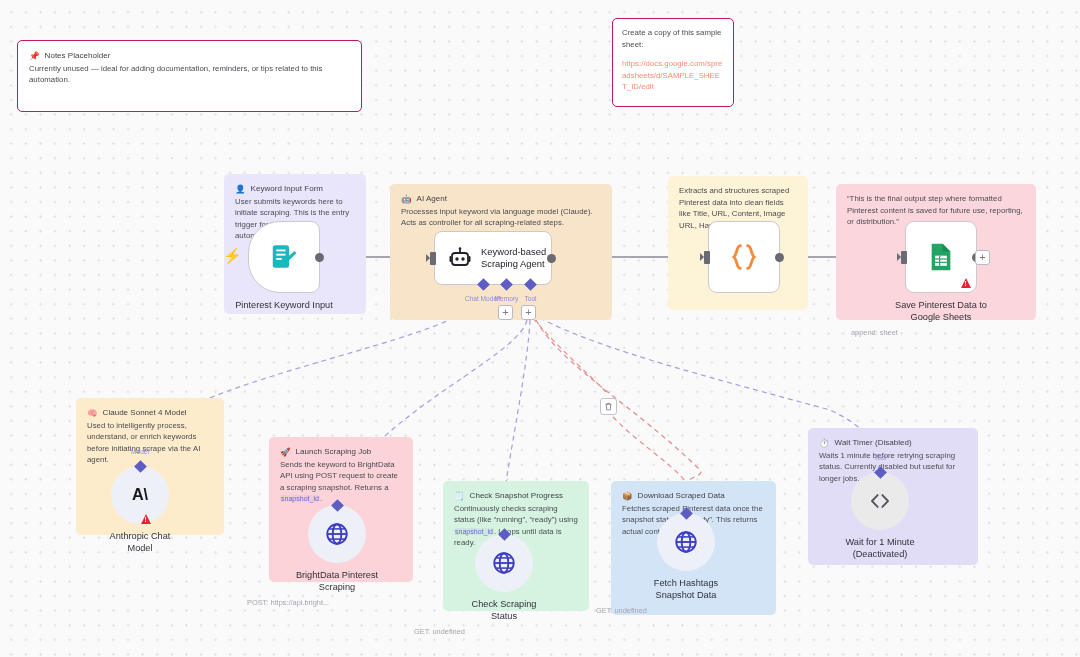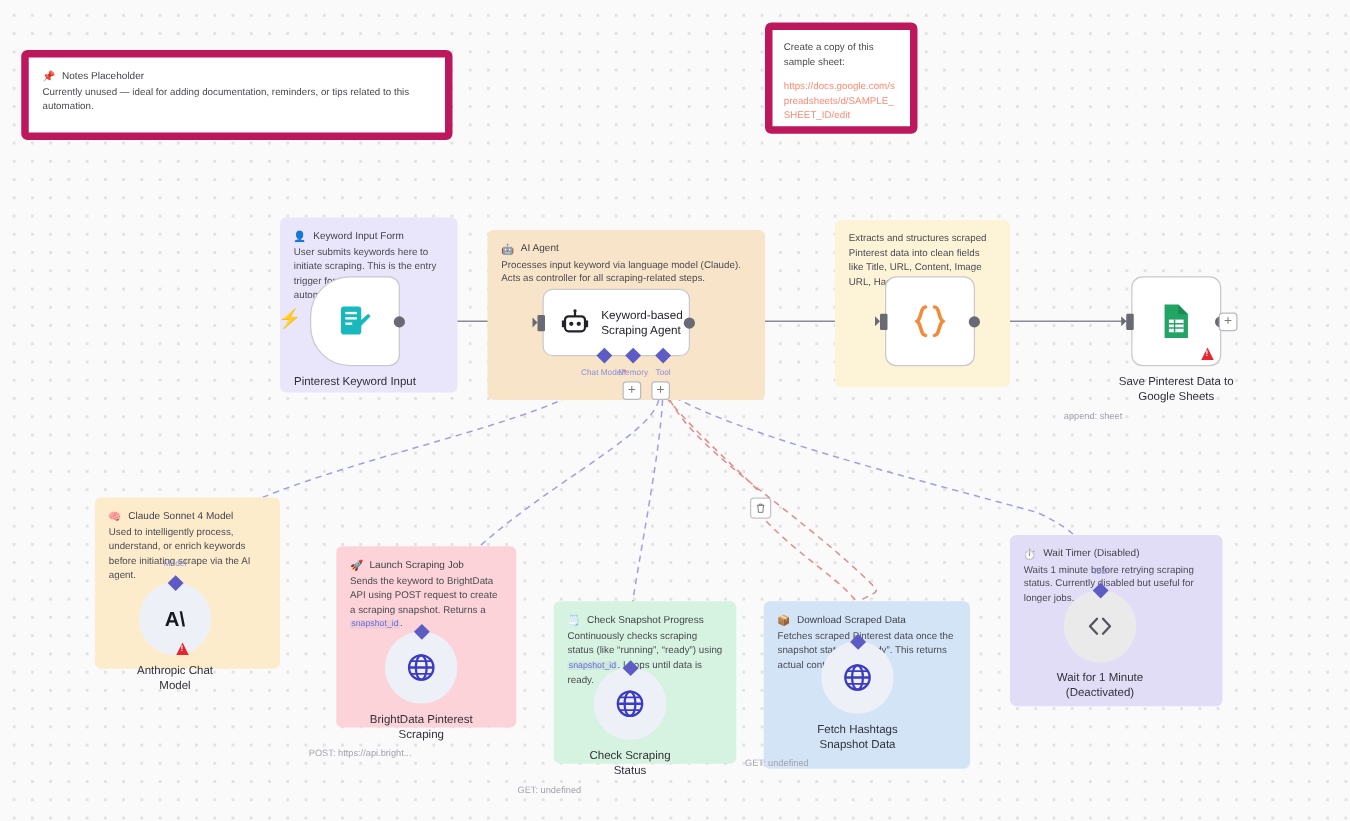--- a/index.html
+++ b/index.html
@@ -37,21 +37,21 @@
   .note code {
     font-family:Liberation Sans, sans-serif;
     font-size:7px;
     color:#6a6ad0;
     background:rgba(120,120,220,.09);
     padding:0 1px;
     border-radius:2px;
   }
   .note a.link { color:#ff8a75; text-decoration:none; word-break:break-all; }
 
-  .n-white  { background:#ffffff; border:6px solid #be185d; }
+  .n-white  { background:#ffffff; border:1px solid #be185d; }
   .n-purple { background:#e9e6fb; }
   .n-orange { background:#f8e4c8; }
   .n-yellow { background:#fdf3d7; }
   .n-pink   { background:#fbd7dd; }
   .n-amber  { background:#fdeccb; }
   .n-rose   { background:#fbd3d8; }
   .n-green  { background:#d6f2e0; }
   .n-blue   { background:#d3e4f7; }
   .n-lav    { background:#e2ddf7; }
 
@@ -188,20 +188,23 @@
       <span class="emoji">🤖</span>
       <span>AI Agent</span>
     </div>
     <div class="body">Processes input keyword via language model (Claude). Acts as controller for all scraping-related steps.</div>
   </div>
 
   <div class="note n-yellow" style="left:668px; top:176px; width:140px; height:134px;">
     <div class="body">Extracts and structures scraped Pinterest data into clean fields like Title, URL, Content, Image URL, Hashtags, etc.</div>
   </div>
 
+  <div class="note n-pink" style="left:836px; top:184px; width:200px; height:136px;">
+    <div class="body">“This is the final output step where formatted Pinterest content is saved for future use, reporting, or distribution.”</div>
+  </div>
 
   <div class="note n-amber" style="left:76px; top:398px; width:148px; height:137px;">
     <div class="ttl">
       <span class="emoji">🧠</span>
       <span>Claude Sonnet 4 Model</span>
     </div>
     <div class="body">Used to intelligently process, understand, or enrich keywords before initiating scrape via the AI agent.</div>
   </div>
 
   <div class="note n-rose" style="left:269px; top:437px; width:144px; height:145px;">

